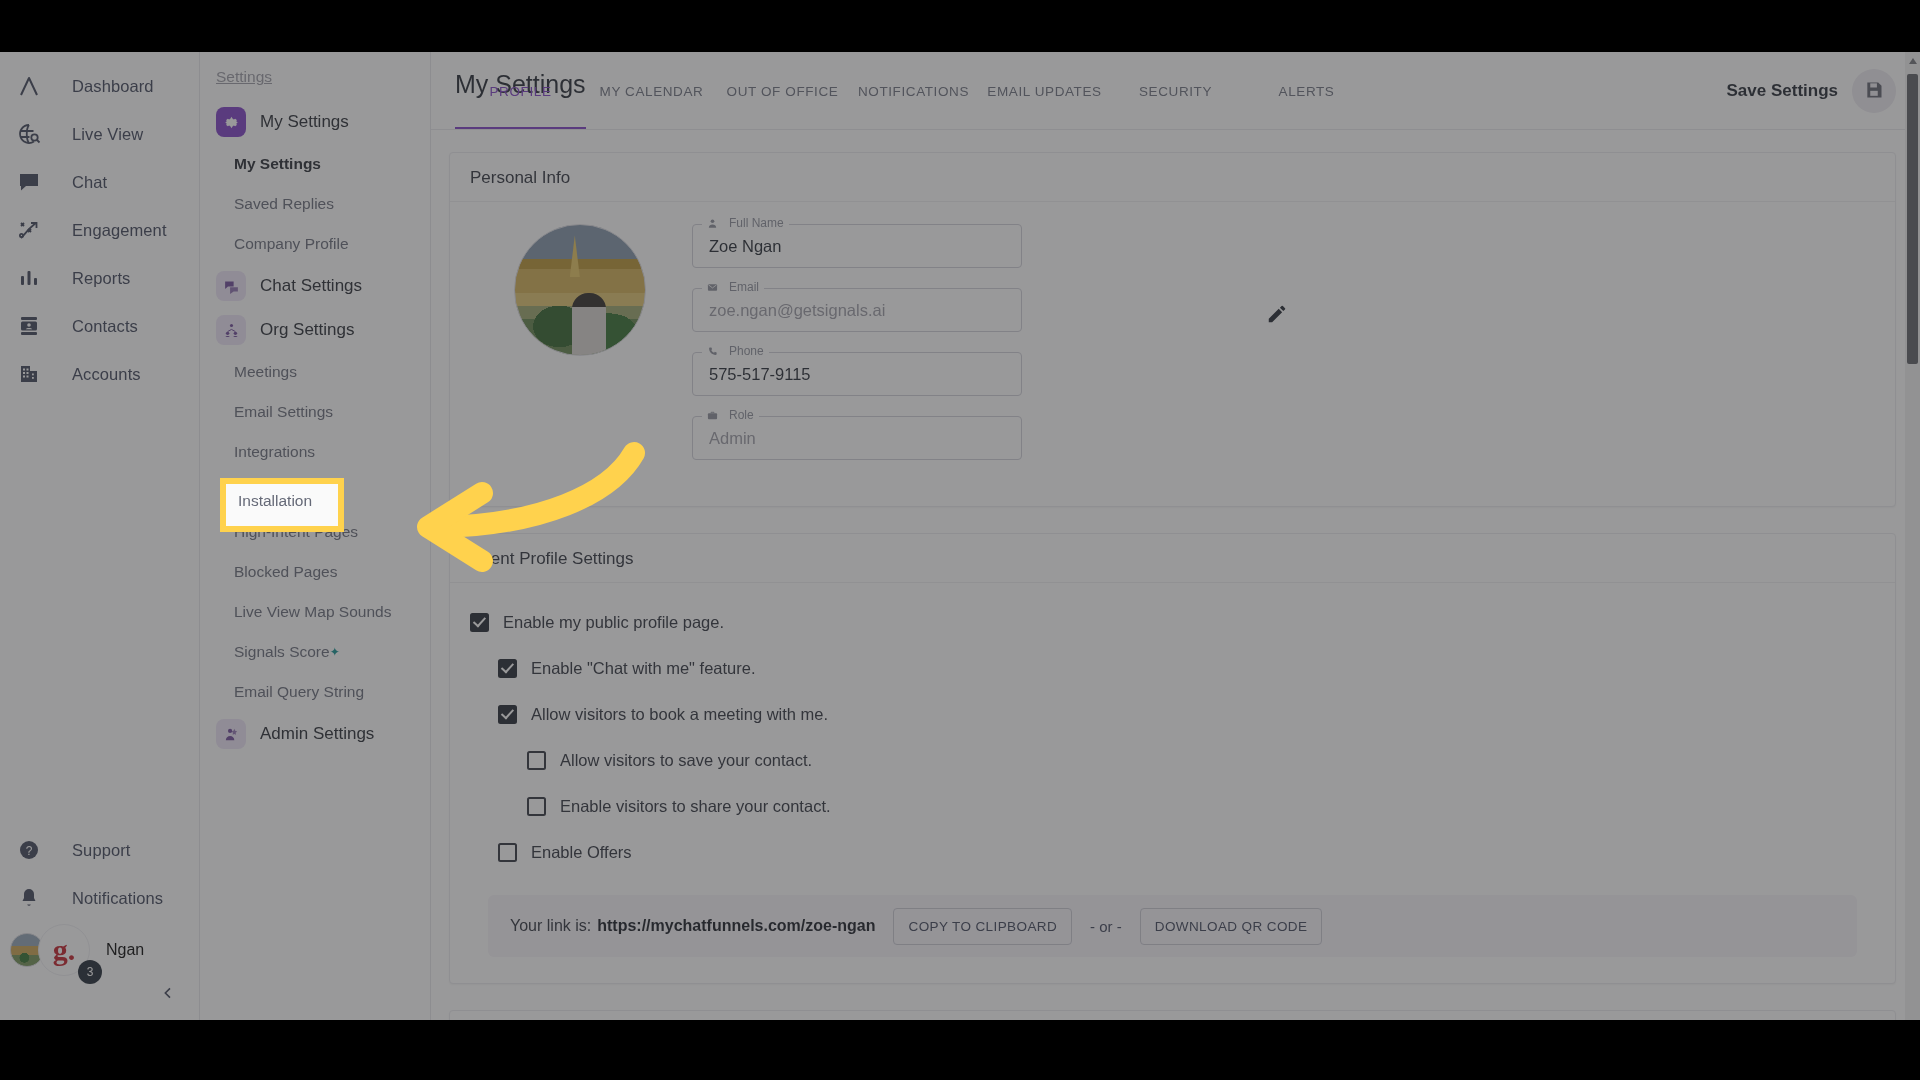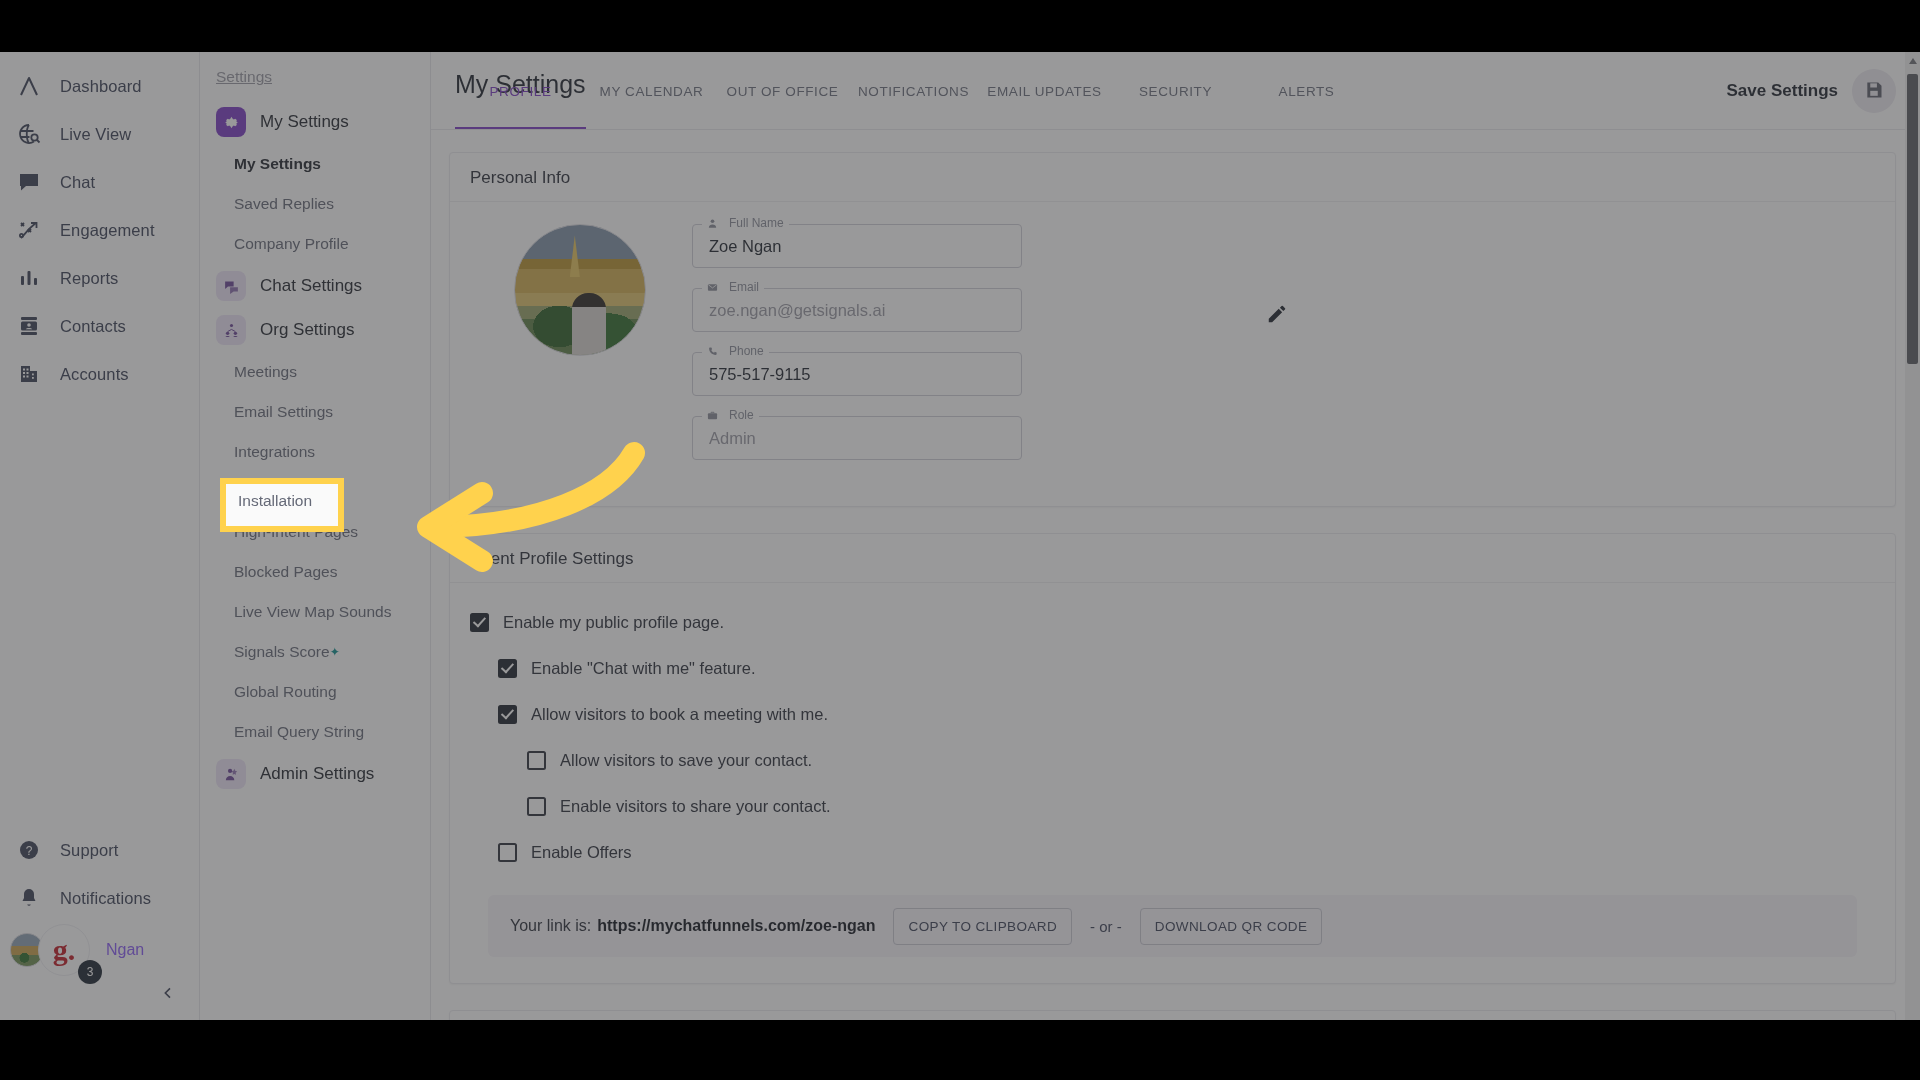--- a/index.html
+++ b/index.html
@@ -33,21 +33,21 @@
   
   .rail {
     position: absolute; left: 0; top: 0;
     width: 200px; height: 968px;
     background: #ffffff;
     border-right: 1px solid #e6e6ea;
   }
   .rail-items { padding-top: 10px; }
   .rail-item {
     display: flex; align-items: center;
-    height: 48px; padding-left: 16px; gap: 18px;
+    height: 48px; padding-left: 16px; gap: 30px;
     cursor: pointer;
   }
   .rail-ico {
     width: 26px; height: 26px; flex: 0 0 26px;
     display: flex; align-items: center; justify-content: center;
     color: #3c4257;
   }
   .rail-ico svg { display:block; }
   .rail-label {
     font-size: 16.5px; color: #3c4257; letter-spacing: .1px;
@@ -75,21 +75,21 @@
     z-index: 2;
   }
   .count-badge {
     position: absolute; left: 78px; top: 38px;
     width: 24px; height: 24px; border-radius: 50%;
     background: #1b2430; color: #fff;
     font-size: 12px; display: flex; align-items: center; justify-content: center;
     z-index: 3;
   }
   .avatar-name {
-    font-size: 16px; color: #8b5cf6; margin-left: 52px; z-index: 0;
+    font-size: 16px; color: #000000; margin-left: 52px; z-index: 0;
   }
   .collapse-row {
     display: flex; justify-content: flex-end; padding-right: 24px; height: 34px;
     align-items: center; cursor: pointer; color: #3c4257;
   }
 
   
   .subnav {
     position: absolute; left: 200px; top: 0;
     width: 231px; height: 968px;
@@ -480,21 +480,20 @@
       <div class="sub-item">Email Settings</div>
       <div class="sub-item">Integrations</div>
       <div class="sub-item">Installation</div>
       <div class="sub-item">High-Intent Pages</div>
       <div class="sub-item">Blocked Pages</div>
       <div class="sub-item">Live View Map Sounds</div>
       <div class="sub-item">
         <span>Signals Score</span>
           <span class="star">✦</span>
       </div>
-      <div class="sub-item">Global Routing</div>
       <div class="sub-item">Email Query String</div>
 
       <div class="grp">
         <span class="grp-ico idle">
           <svg width="17" height="17" viewBox="0 0 24 24" fill="currentColor">
             <circle cx="10" cy="7" r="3"></circle>
               <path d="M4 20c0-3.4 2.7-6 6-6s6 2.6 6 6z"></path>
             <path d="M16 4l1.2 2.6L20 7.8l-2.1 1.9.5 2.8-2.4-1.3-2.4 1.3.5-2.8L12 7.8l2.8-1.2z" opacity=".7"></path>
           </svg>
         </span>

